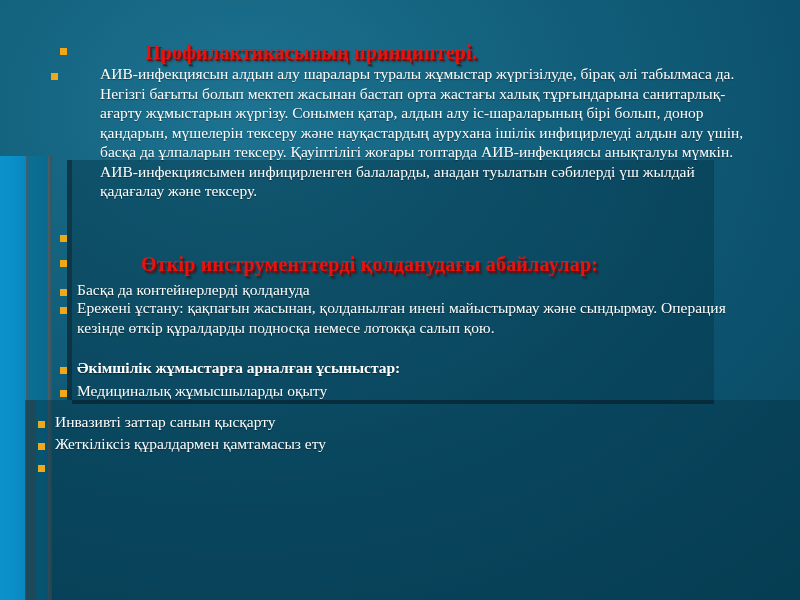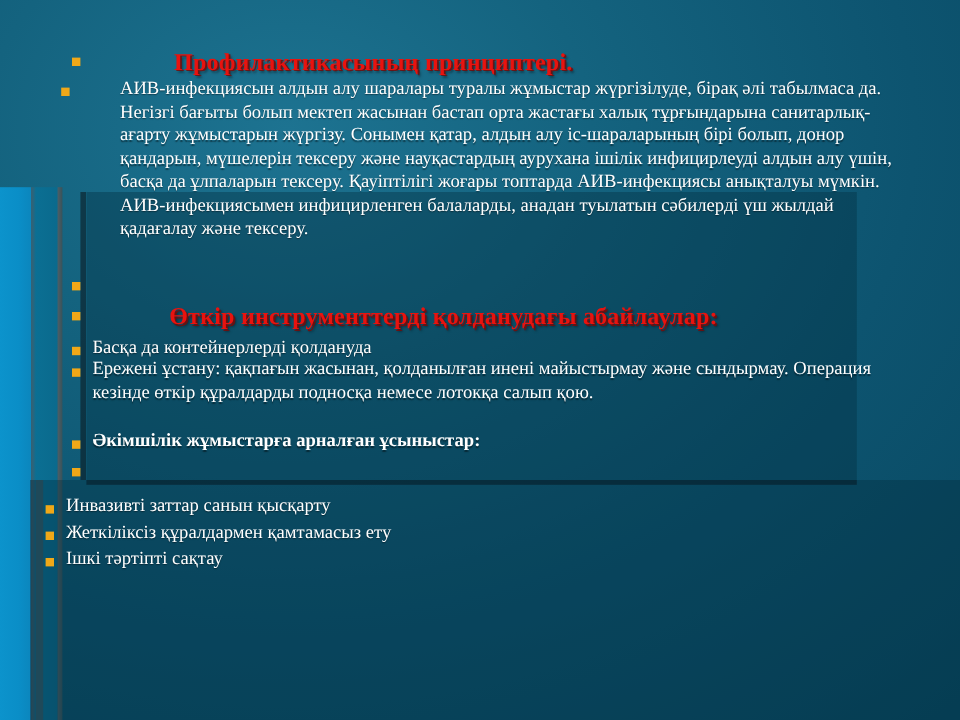--- a/index.html
+++ b/index.html
@@ -177,31 +177,31 @@
       <span class="body-text">Ережені ұстану: қақпағын жасынан, қолданылған инені майыстырмау және сындырмау. Операция кезінде өткір құралдарды подносқа немесе лотокқа салып қою.</span>
     </div>
 
     <div class="bullet-row" id="row-p4">
       <span class="marker tight"></span>
       <span class="body-text bold">Әкімшілік жұмыстарға арналған ұсыныстар:</span>
     </div>
 
     <div class="bullet-row" id="row-p5">
       <span class="marker tight"></span>
+      <span class="body-text">Медициналық жұмысшыларды оқыту</span>
     </div>
 
     <div class="bullet-row" id="row-p6">
       <span class="marker tight"></span>
       <span class="body-text">Инвазивті заттар санын қысқарту</span>
     </div>
 
     <div class="bullet-row" id="row-p7">
       <span class="marker tight"></span>
       <span class="body-text">Жеткіліксіз құралдармен қамтамасыз ету</span>
     </div>
 
     <div class="bullet-row" id="row-p8">
       <span class="marker tight"></span>
-      <span class="body-text">Ішкі тәртіпті сақтау</span>
     </div>
 
   </div>
 </div>
 
 </body></html>

